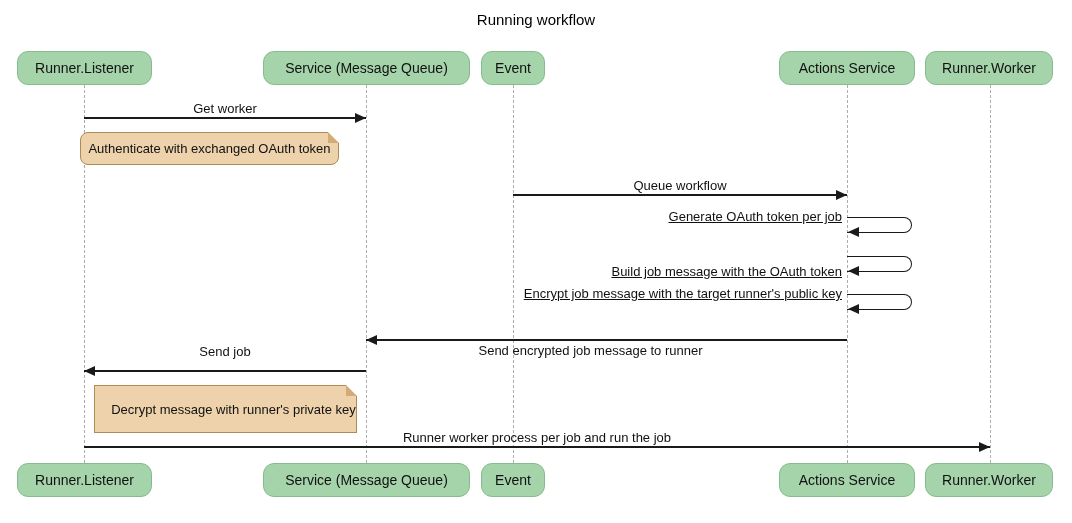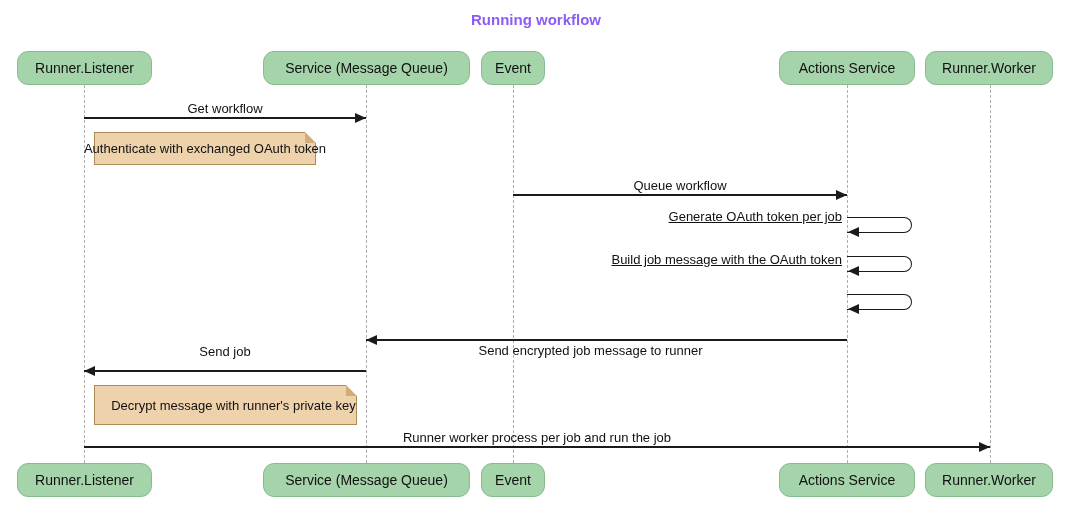--- a/index.html
+++ b/index.html
@@ -10,22 +10,22 @@
     background: #ffffff;
     font-family: "Liberation Sans", sans-serif;
     color: #111111;
     overflow: hidden;
   }
   .title {
     position: absolute;
     left: 0; right: 0; top: 11px;
     text-align: center;
     font-size: 15px;
-    font-weight: bold;
-    color: #8b5cf6;
+    font-weight: normal;
+    color: #000000;
   }
   .actor {
     position: absolute;
     height: 34px;
     background: #a5d3aa;
     border: 1px solid #86bb8d;
     border-radius: 11px;
     display: flex;
     align-items: center;
     justify-content: center;
@@ -114,53 +114,54 @@
   <div class="lifeline" style="left:513px;"></div>
   <div class="lifeline" style="left:847px;"></div>
   <div class="lifeline" style="left:990px;"></div>
 
   <div class="actor" style="left:17px;  top:51px; width:135px;">Runner.Listener</div>
   <div class="actor" style="left:263px; top:51px; width:207px;">Service (Message Queue)</div>
   <div class="actor" style="left:481px; top:51px; width:64px;">Event</div>
   <div class="actor" style="left:779px; top:51px; width:136px;">Actions Service</div>
   <div class="actor" style="left:925px; top:51px; width:128px;">Runner.Worker</div>
 
-  <div class="msg-label" style="left:84px; top:101px; width:282px;">Get workflow</div>
+  <div class="msg-label" style="left:84px; top:101px; width:282px;">Get worker</div>
   <div class="msg-line" style="left:84px; top:117px; width:282px;"></div>
   <div class="arrow-right" style="left:355px; top:113px;"></div>
 
-  <div class="note" style="left:94px; top:132px; width:222px; height:33px;">
+  <div class="note" style="left:80px; top:132px; width:259px; height:33px;border-radius:8px;">
     <span>Authenticate with exchanged OAuth token</span>
     <span class="note-fold"></span>
   </div>
 
   <div class="msg-label" style="left:513px; top:178px; width:334px;">Queue workflow</div>
   <div class="msg-line" style="left:513px; top:194px; width:334px;"></div>
   <div class="arrow-right" style="left:836px; top:190px;"></div>
 
   <div class="loop-label" style="left:0; top:209px; width:842px;">Generate OAuth token per job</div>
   <div class="self-loop" style="left:847px; top:217px;"></div>
   <div class="arrow-left" style="left:848px; top:227px;"></div>
 
-  <div class="loop-label" style="left:0; top:252px; width:842px;">Build job message with the OAuth token</div>
+  <div class="loop-label" style="left:0; top:264px; width:842px;">Build job message with the OAuth token</div>
   <div class="self-loop" style="left:847px; top:256px;"></div>
   <div class="arrow-left" style="left:848px; top:266px;"></div>
 
+  <div class="loop-label" style="left:0; top:286px; width:842px;">Encrypt job message with the target runner's public key</div>
   <div class="self-loop" style="left:847px; top:294px;"></div>
   <div class="arrow-left" style="left:848px; top:304px;"></div>
 
   <div class="msg-label" style="left:350px; top:323px; width:481px;margin-top:20px;">Send encrypted job message to runner</div>
   <div class="msg-line" style="left:366px; top:339px; width:481px;"></div>
   <div class="arrow-left" style="left:366px; top:335px;"></div>
 
   <div class="msg-label" style="left:84px; top:344px; width:282px;">Send job</div>
   <div class="msg-line" style="left:84px; top:370px; width:282px;"></div>
   <div class="arrow-left" style="left:84px; top:366px;"></div>
 
-  <div class="note" style="left:94px; top:385px; width:263px; height:40px;padding-left:16px;">
+  <div class="note" style="left:94px; top:385px; width:263px; height:48px;padding-left:16px;">
     <span>Decrypt message with runner's private key</span>
     <span class="note-fold"></span>
   </div>
 
   <div class="msg-label" style="left:84px; top:430px; width:906px;">Runner worker process per job and run the job</div>
   <div class="msg-line" style="left:84px; top:446px; width:906px;"></div>
   <div class="arrow-right" style="left:979px; top:442px;"></div>
 
   <div class="actor" style="left:17px;  top:463px; width:135px;">Runner.Listener</div>
   <div class="actor" style="left:263px; top:463px; width:207px;">Service (Message Queue)</div>

